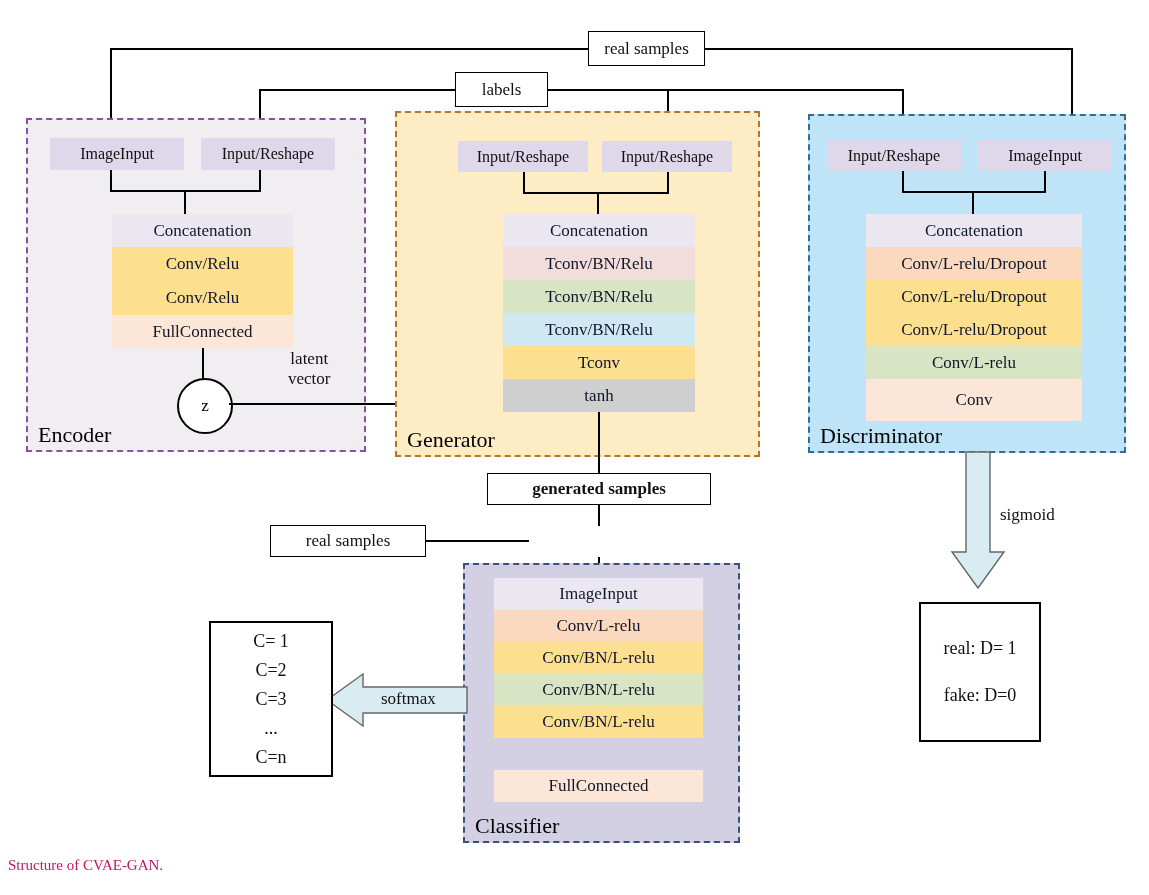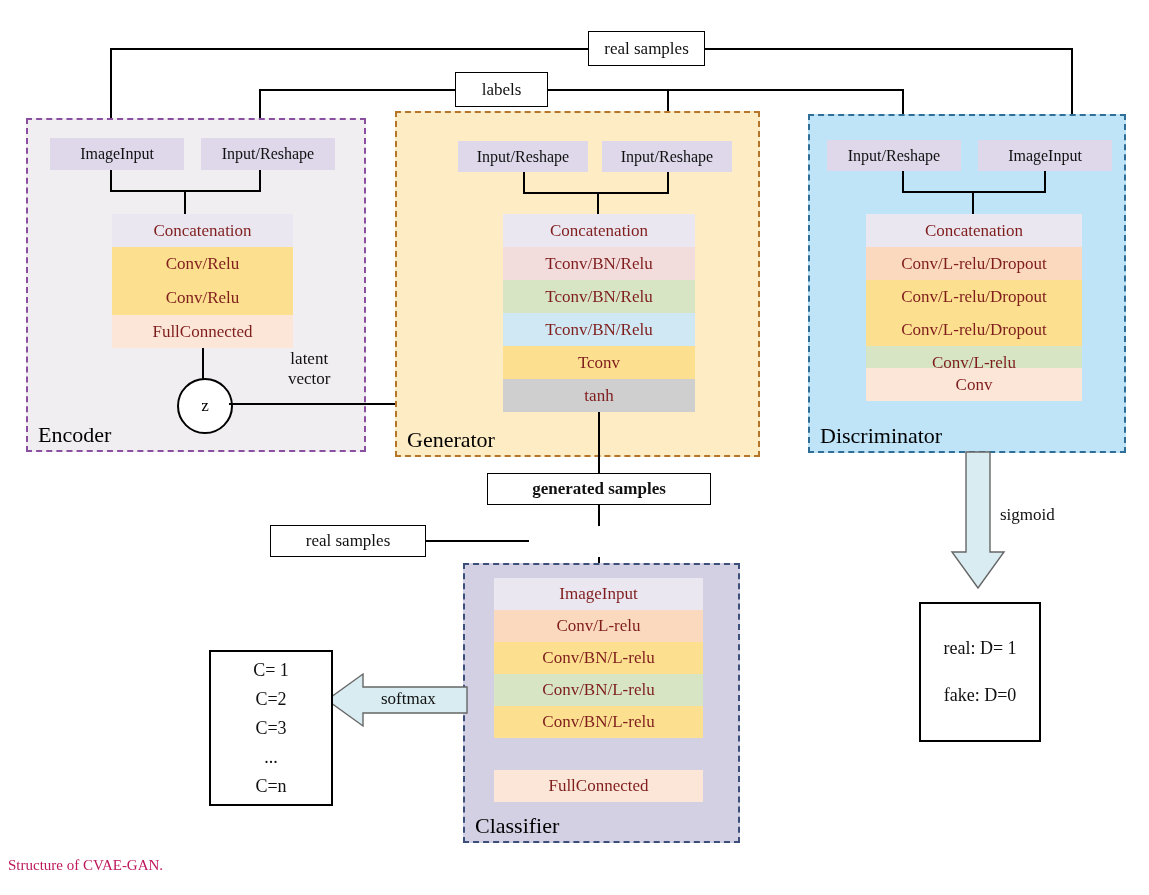--- a/index.html
+++ b/index.html
@@ -6,21 +6,21 @@
   body{font-family:"Liberation Serif", serif;}
   #stage{position:relative;width:1149px;height:895px;background:#fff;overflow:hidden;}
 
   .panel{position:absolute;box-sizing:border-box;}
   .panel .panel-label{position:absolute;left:10px;bottom:2px;font-size:22px;color:#000;white-space:nowrap;}
 
   .iobox{position:absolute;box-sizing:border-box;display:flex;align-items:center;justify-content:center;
          font-size:16px;color:#111;white-space:nowrap;}
 
   .layer{position:absolute;box-sizing:border-box;display:flex;align-items:center;justify-content:center;
-         font-size:17px;color:#7f1d1d;white-space:nowrap;text-align:center;}
+         font-size:17px;color:#0f172a;white-space:nowrap;text-align:center;}
 
   .wbox{position:absolute;box-sizing:border-box;background:#fff;border:1.6px solid #000;
         display:flex;align-items:center;justify-content:center;font-size:17px;color:#111;white-space:nowrap;}
 
   .line{position:absolute;background:#000;}
   .hline{height:2px;}
   .vline{width:2px;}
 
   .ztag{position:absolute;border:2px solid #000;border-radius:50%;background:#fff;
         display:flex;align-items:center;justify-content:center;font-size:17px;}
@@ -116,21 +116,21 @@
   <div class="line vline" style="left:902px;top:171px;height:22px;"></div>
   <div class="line vline" style="left:1044px;top:171px;height:22px;"></div>
   <div class="line hline" style="left:902px;top:191px;width:144px;"></div>
   <div class="line vline" style="left:972px;top:191px;height:24px;"></div>
 
   <div class="layer" style="left:866px;top:214px;width:216px;height:33px;background:#ebe7f0;">Concatenation</div>
   <div class="layer" style="left:866px;top:247px;width:216px;height:33px;background:#fbd9bf;">Conv/L-relu/Dropout</div>
   <div class="layer" style="left:866px;top:280px;width:216px;height:33px;background:#fcdf8f;">Conv/L-relu/Dropout</div>
   <div class="layer" style="left:866px;top:313px;width:216px;height:33px;background:#fcdf8f;">Conv/L-relu/Dropout</div>
   <div class="layer" style="left:866px;top:346px;width:216px;height:33px;background:#d7e5c4;">Conv/L-relu</div>
-  <div class="layer" style="left:866px;top:368px;width:216px;height:33px;background:#fce6d7;">Conv</div>
+  <div class="layer" style="left:866px;top:379px;width:216px;height:42px;background:#fce6d7;">Conv</div>
 
   <svg class="arrow" style="left:948px;top:452px;" width="60" height="140" viewBox="0 0 60 140">
     <polygon points="18,0 42,0 42,100 56,100 30,136 4,100 18,100" fill="#d8ecf2" stroke="#666" stroke-width="1.4"></polygon>
   </svg>
   <div class="free" style="left:1000px;top:505px;">sigmoid</div>
 
   <div class="dbox" style="left:919px;top:602px;width:122px;height:140px;">
     <span>real: D= 1</span>
     <span>fake: D=0</span>
   </div>
@@ -151,21 +151,21 @@
   <div class="layer" style="left:494px;top:642px;width:209px;height:32px;background:#fcdf8f;">Conv/BN/L-relu</div>
   <div class="layer" style="left:494px;top:674px;width:209px;height:32px;background:#d7e5c4;">Conv/BN/L-relu</div>
   <div class="layer" style="left:494px;top:706px;width:209px;height:32px;background:#fcdf8f;">Conv/BN/L-relu</div>
   <div class="layer" style="left:494px;top:770px;width:209px;height:32px;background:#fce6d7;">FullConnected</div>
 
   <svg class="arrow" style="left:327px;top:674px;" width="140" height="52" viewBox="0 0 140 52">
     <polygon points="140,13 36,13 36,0 0,26 36,52 36,39 140,39" fill="#d8ecf2" stroke="#666" stroke-width="1.4"></polygon>
   </svg>
   <div class="free" style="left:381px;top:689px;">softmax</div>
 
-  <div class="classlist" style="left:209px;top:650px;width:124px;height:156px;">
+  <div class="classlist" style="left:209px;top:621px;width:124px;height:156px;">
     <span>C= 1</span>
     <span>C=2</span>
     <span>C=3</span>
     <span>...</span>
     <span>C=n</span>
   </div>
 
   <div class="caption" style="left:8px;top:857px;">Structure of CVAE-GAN.</div>
 
 </div>

